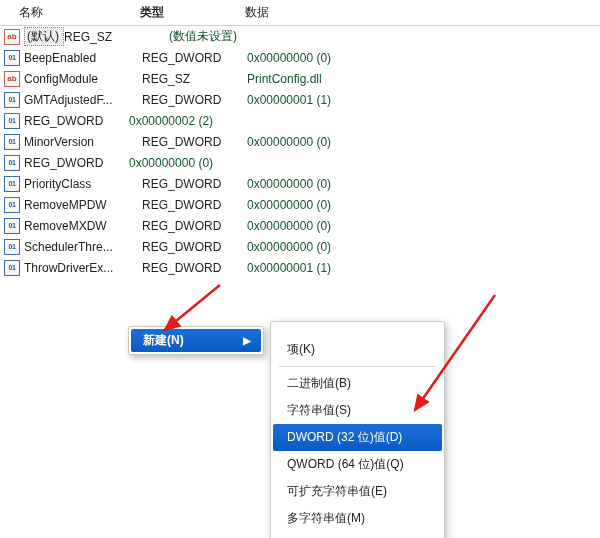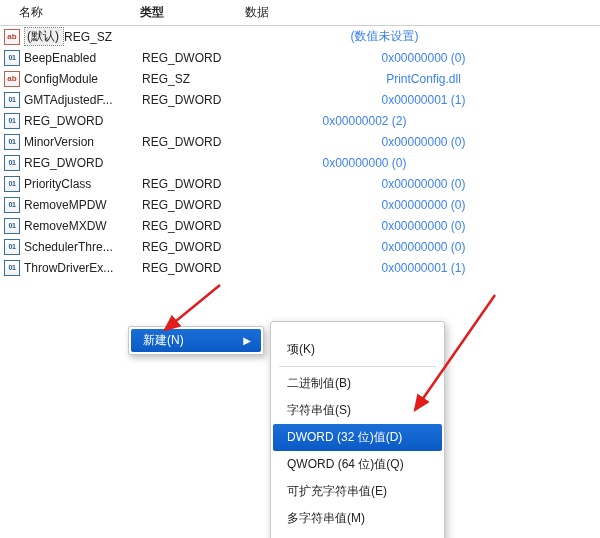--- a/index.html
+++ b/index.html
@@ -62,32 +62,33 @@
   }
   .row .name { width: 118px; overflow: hidden; white-space: nowrap; text-overflow: ellipsis; color: #222; }
   .row .name.sel {
     border: 1px dotted #888;
     background: #f0f0f0;
     padding: 0 2px;
     width: auto;
     min-width: 40px;
   }
   .row .type { width: 105px; color: #222; }
-  .row .data { flex: 1; color: #3b82f6; text-align: center; }
+  .row .data { flex: 1; color: #14532d; }
 
   
   .menu-primary {
     position: absolute;
     left: 128px;
     top: 326px;
     background: #fff;
     border: 1px solid #c8c8c8;
     box-shadow: 2px 3px 6px rgba(0,0,0,0.25);
     padding: 2px;
     border-radius: 2px;
+    font-weight: bold;
   }
   .menu-primary .mi {
     display: flex;
     align-items: center;
     justify-content: space-between;
     padding: 3px 10px 3px 12px;
     font-size: 12px;
     color: #fff;
     background: linear-gradient(#1a6fd6, #0a5ac6);
     border-radius: 2px;

